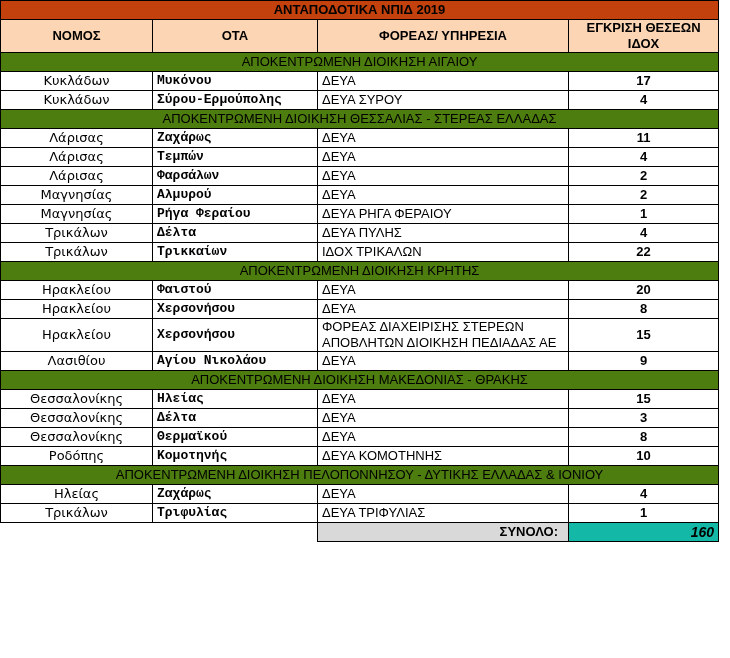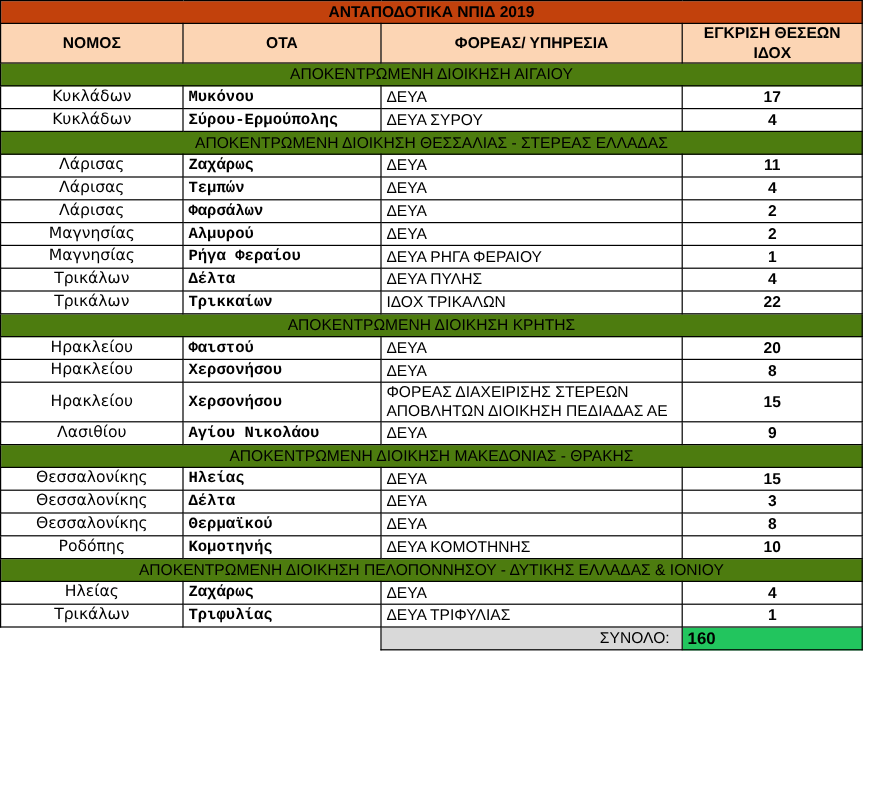--- a/index.html
+++ b/index.html
@@ -8,22 +8,22 @@
   table.grid td { border: 1px solid #000; padding: 0 4px; font-size: 13px; color: #000; line-height: 16px; height: 18px; }
   .title-row td { background: #c2410c; font-weight: bold; font-size: 15px; text-align: center; height: 42px; border-top: none; border-left: 1px solid #33cccc; }
   .head-row td { background: #fcd5b4; font-weight: bold; text-align: center; height: 40px; font-size: 13px; }
   .region-row td { background: #4d7c0f; text-align: center; font-size: 14px; height: 24px; }
   .nomos { text-align: center; font-size: 13.5px; font-family: "DejaVu Sans", sans-serif; font-weight: normal; font-size: 12.5px; }
   .ota { text-align: left; font-weight: bold; font-family: Liberation Mono, monospace; font-size: 12.5px; }
   .foreas { text-align: left; font-weight: normal; font-size: 12.5px; }
   .num { text-align: center; font-weight: bold; font-size: 14px; }
   .tall td { height: 52px; }
   .total-row td.blank { border: none; border-top: 1px solid #000; }
-  .total-row td.total-label { background: #d9d9d9; text-align: right; font-weight: normal; padding-right: 10px; height: 18px; }
-  .total-row td.total-value { background: #22c55e; text-align: left; font-weight: bold; font-size: 14px; }
+  .total-row td.total-label { background: #d9d9d9; text-align: right; font-weight: bold; padding-right: 10px; height: 18px; }
+  .total-row td.total-value { background: #14b8a6; text-align: right; font-weight: bold; font-size: 14px; font-style: italic; }
 </style>
 </head>
 <body>
 
 <table class="grid">
   <colgroup>
     <col style="width:152px">
     <col style="width:165px">
     <col style="width:251px">
     <col style="width:150px">

